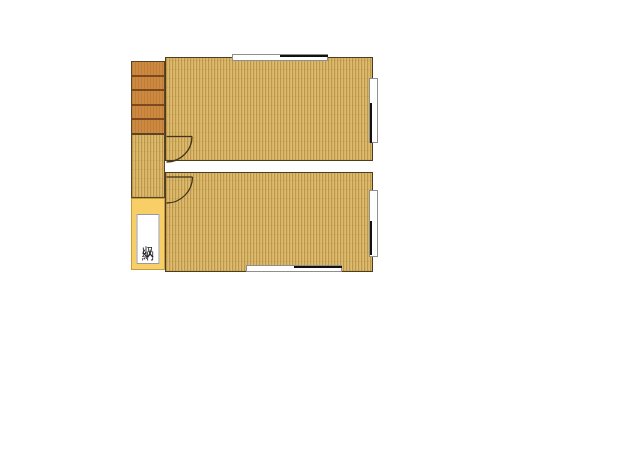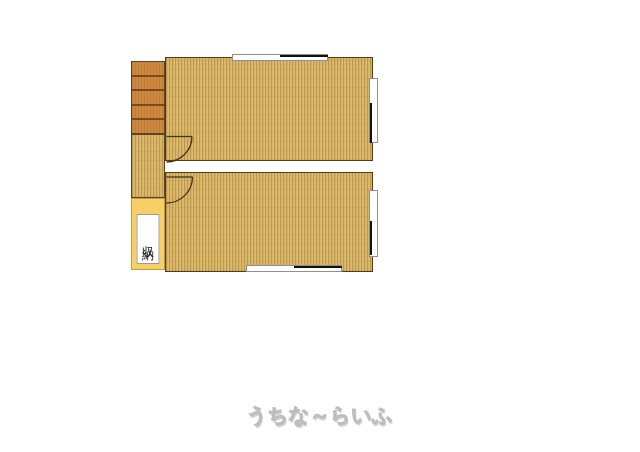--- a/index.html
+++ b/index.html
@@ -123,15 +123,14 @@
   <div class="win win-right-upper">
     <div class="sash"></div>
   </div>
   <div class="win win-right-lower">
     <div class="sash"></div>
   </div>
   <div class="win win-bottom">
     <div class="sash"></div>
   </div>
 
-  <div class="watermark">うちな～らいふ</div>
 
 </div>
 
 </body></html>

